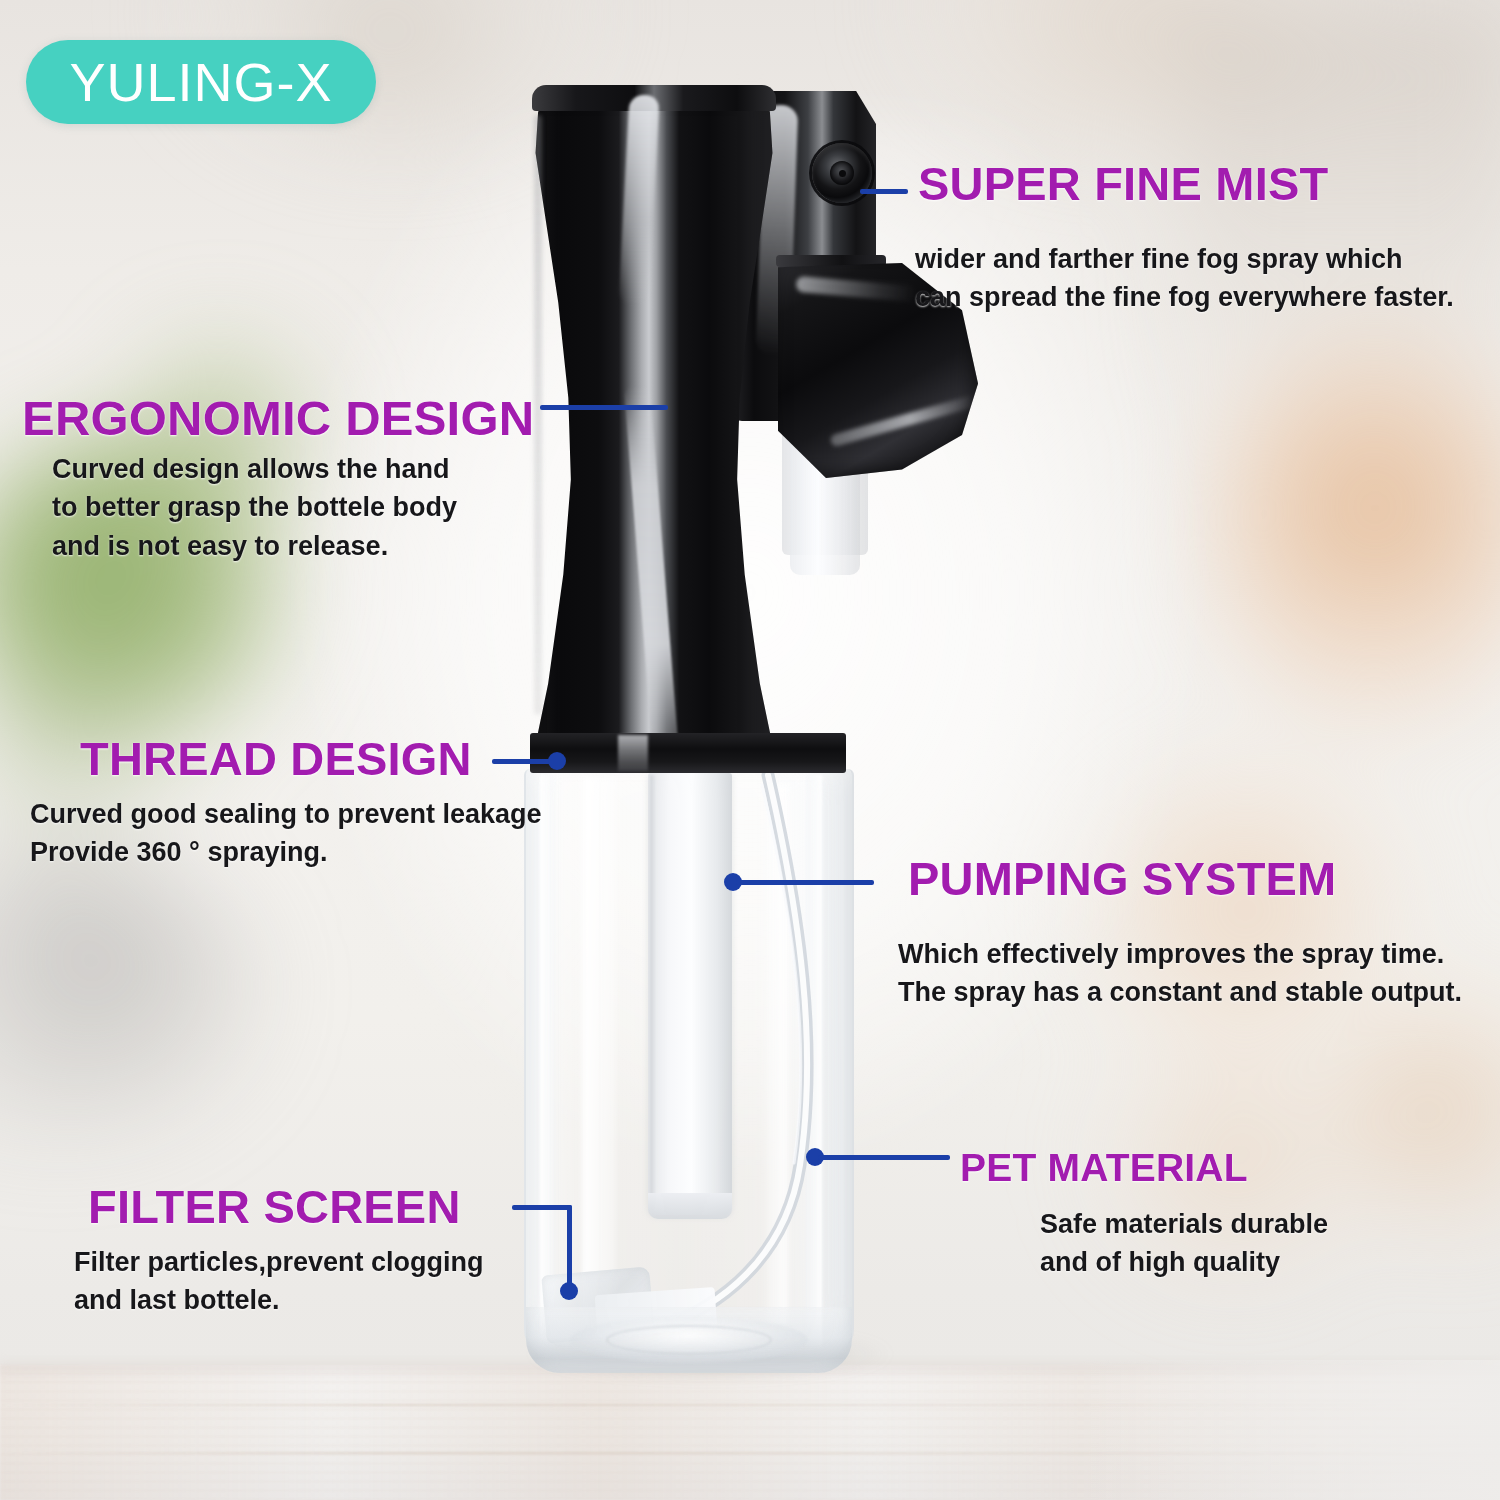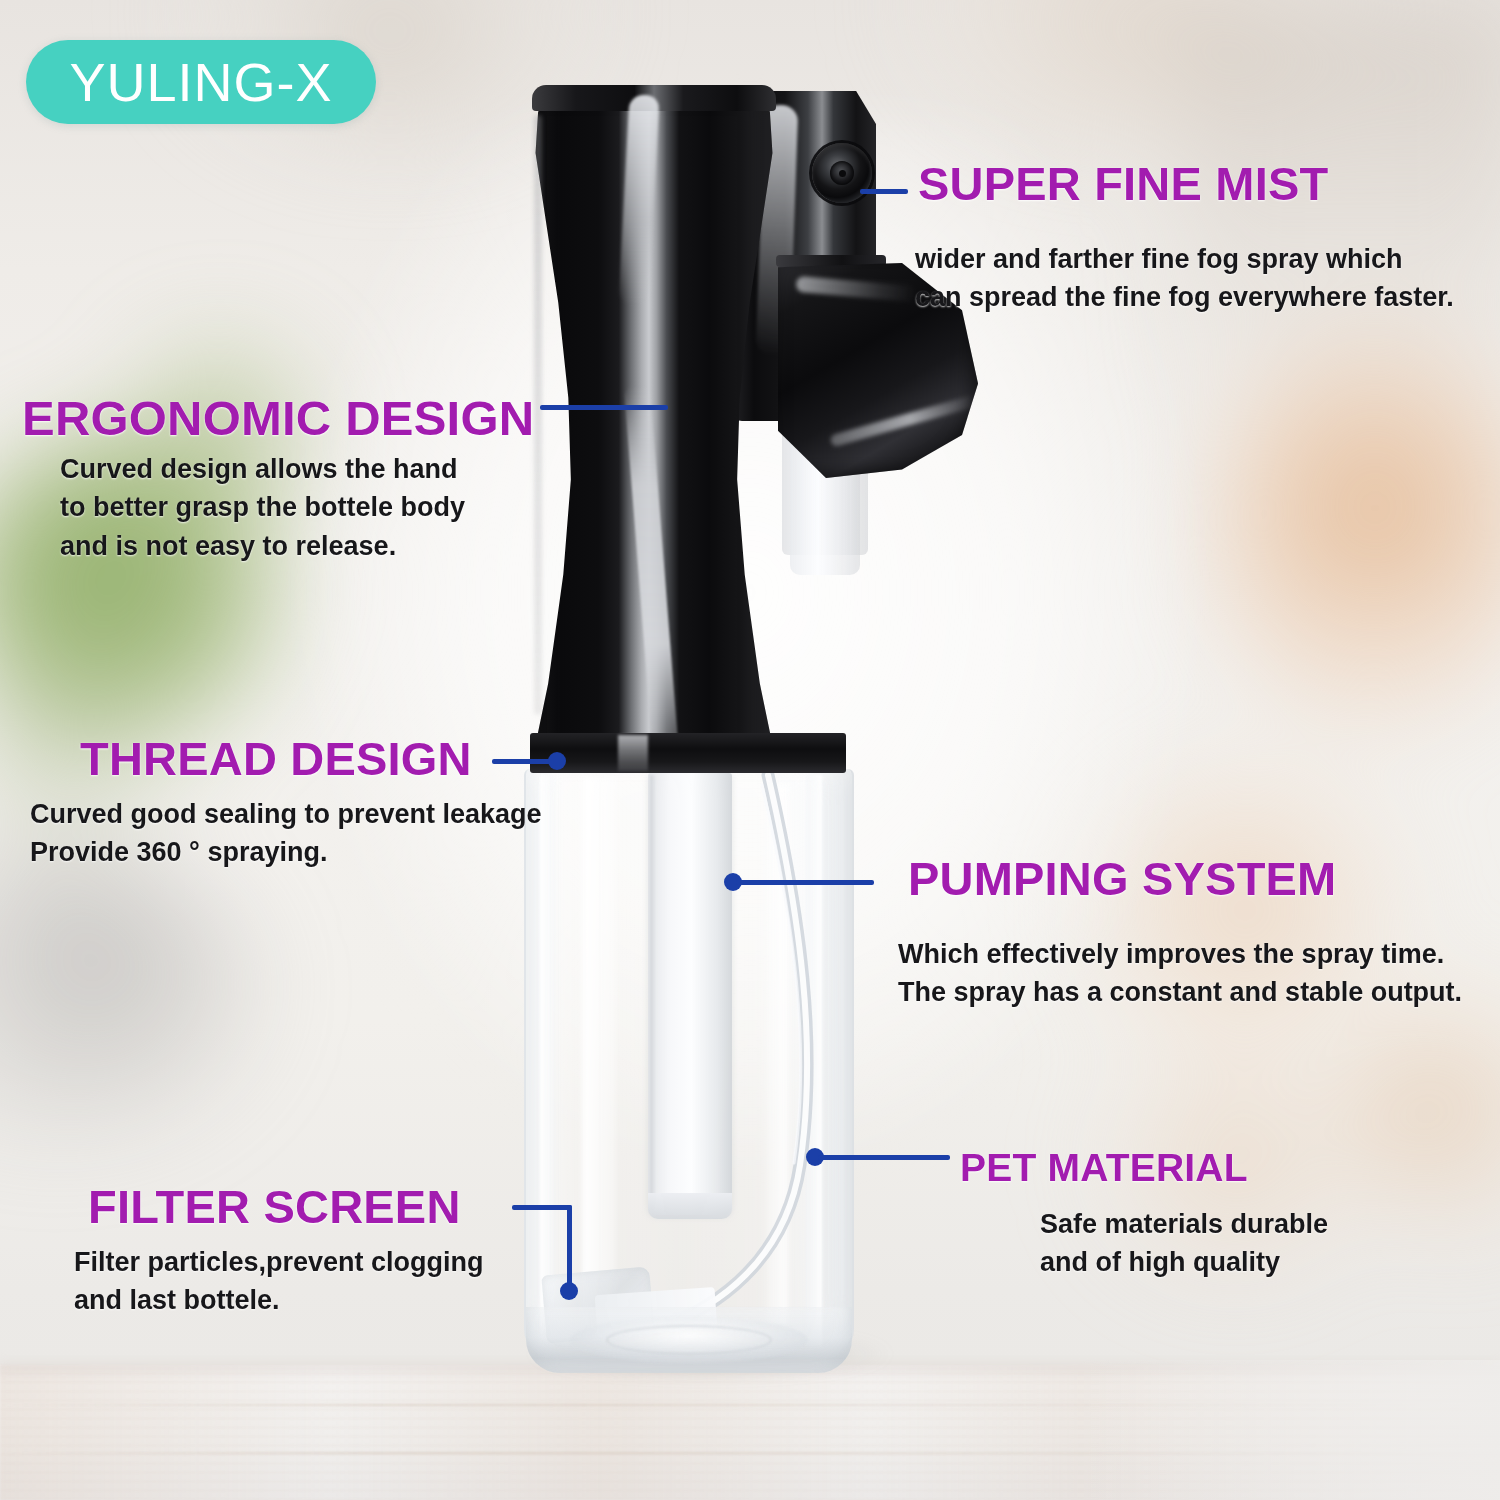--- a/index.html
+++ b/index.html
@@ -456,21 +456,21 @@
     <div class="c-title" style="left:918px; top:160px; position:absolute; font-size:47px;">SUPER FINE MIST</div>
     <div style="position:absolute; left:915px; top:240px;">
       <div class="c-body" style="font-size:27px;">wider and farther fine fog spray which</div>
       <div class="c-body" style="font-size:27px;">can spread the fine fog everywhere faster.</div>
     </div>
   </div>
 
   <div class="callout">
     <div class="c-title" style="left:22px; top:382px; position:absolute; font-size:49px;margin-top:12px;">ERGONOMIC DESIGN</div>
     <div class="lead lead-h" style="left:540px; top:405px; width:128px;"></div>
-    <div style="position:absolute; left:60px; top:450px;">
+    <div style="position:absolute; left:52px; top:450px;">
       <div class="c-body" style="font-size:27px;">Curved design allows the hand</div>
       <div class="c-body" style="font-size:27px;">to better grasp the bottele body</div>
       <div class="c-body" style="font-size:27px;">and is not easy to release.</div>
     </div>
   </div>
 
   <div class="callout">
     <div class="c-title" style="left:80px; top:735px; position:absolute; font-size:47px;">THREAD DESIGN</div>
     <div class="lead lead-h" style="left:492px; top:759px; width:64px;"></div>
     <div class="lead-dot" style="left:548px; top:752px;"></div>

